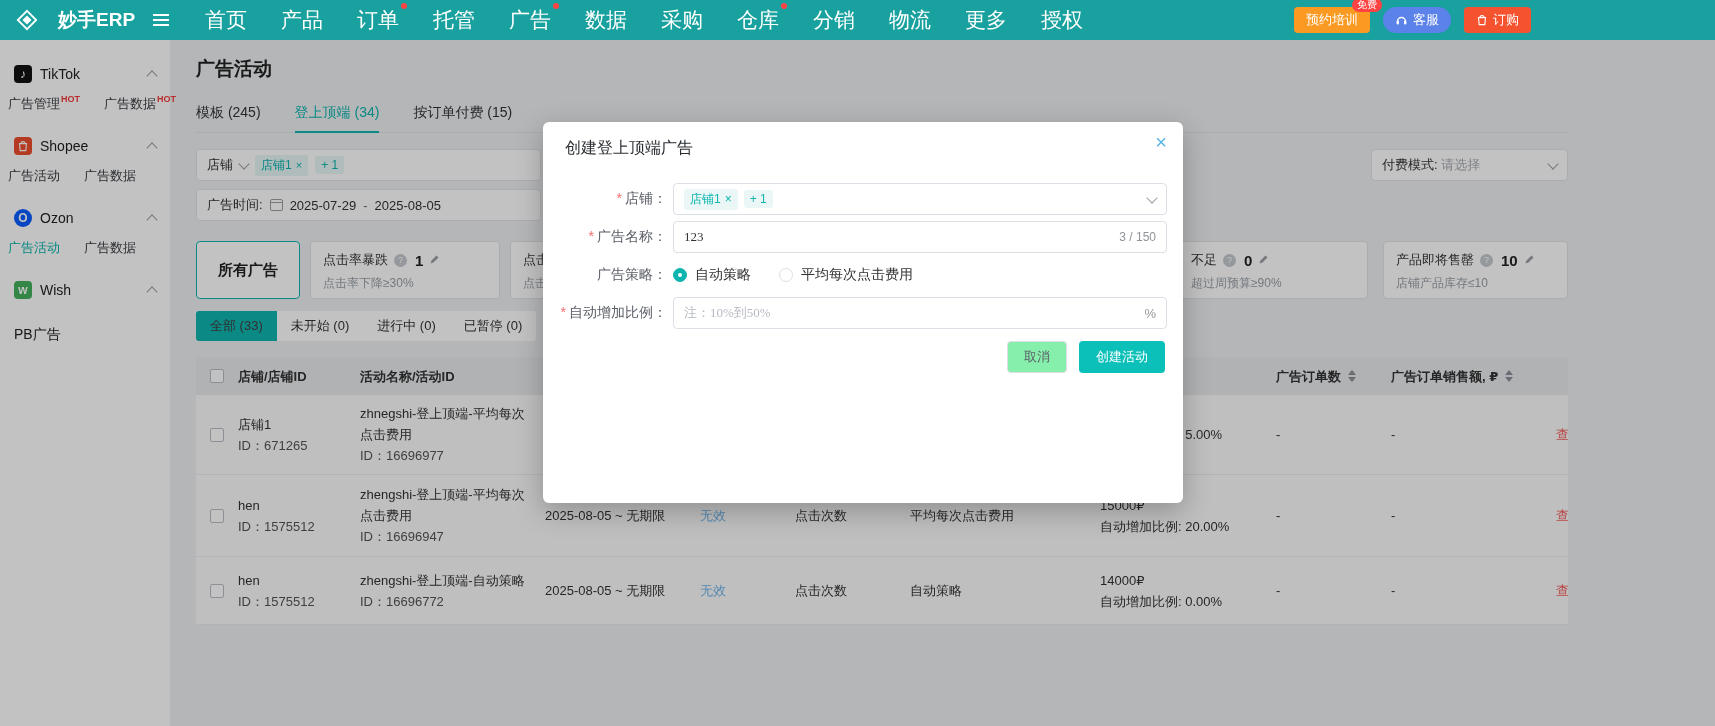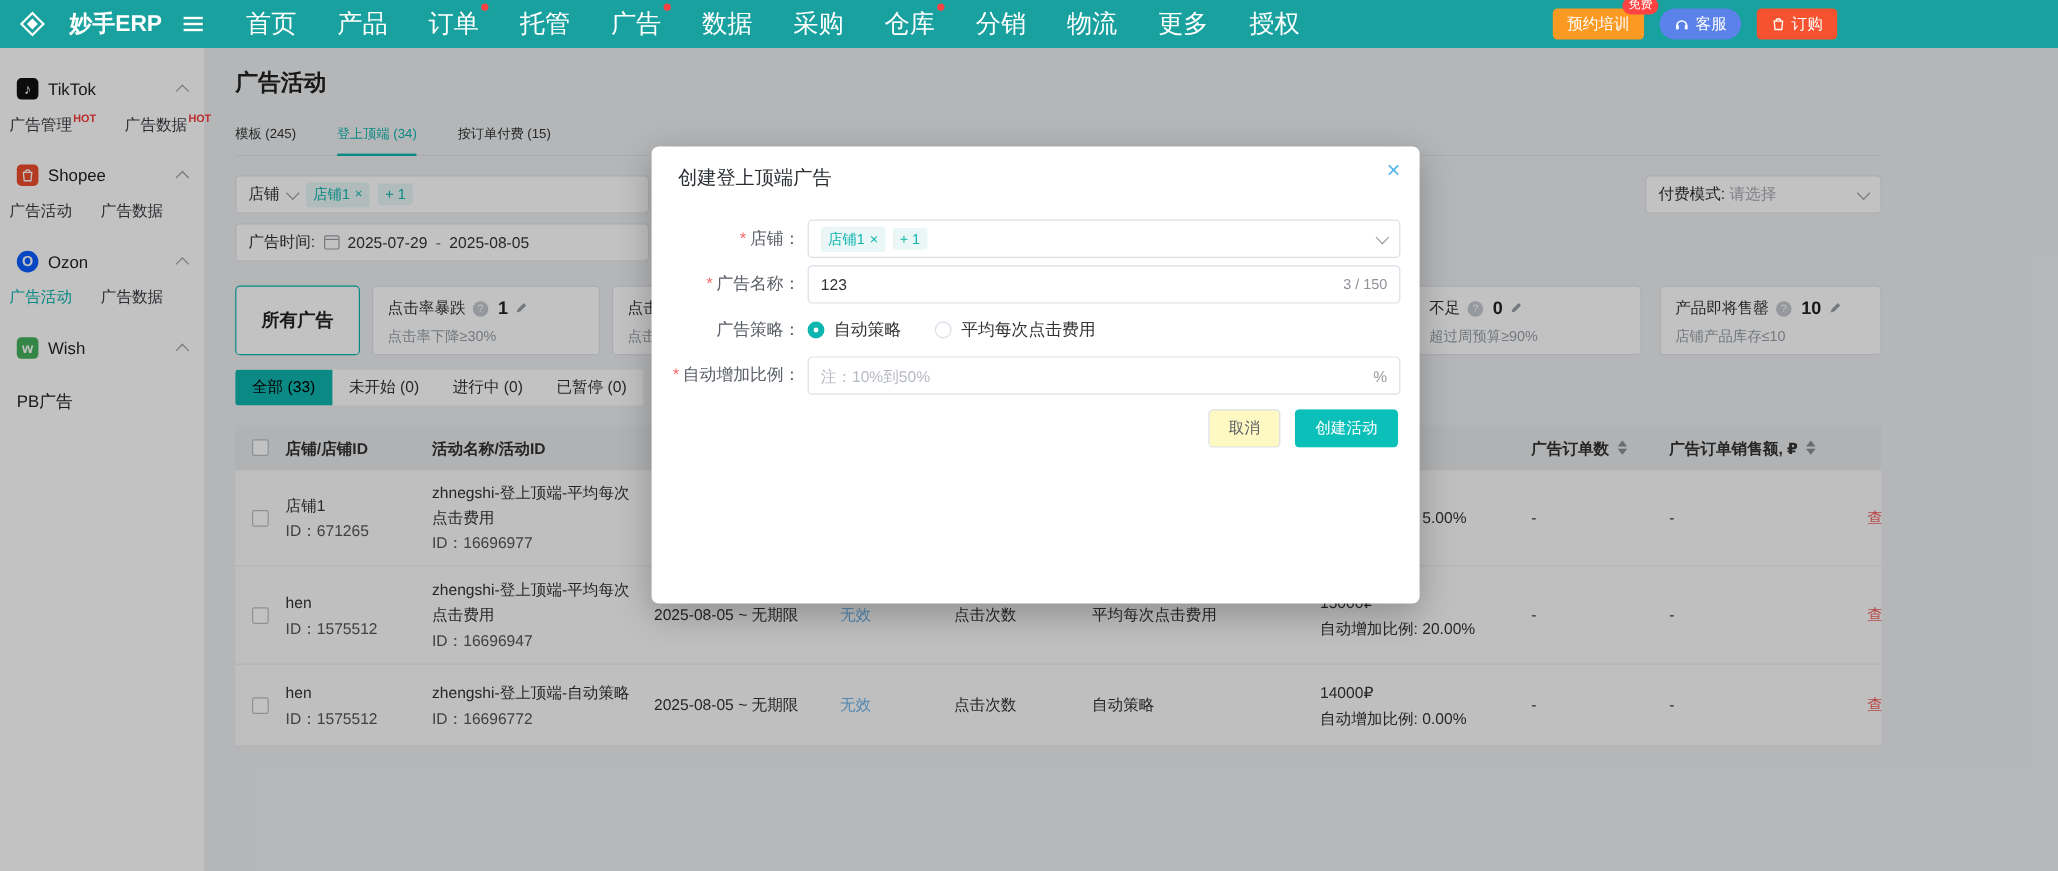--- a/index.html
+++ b/index.html
@@ -1,19 +1,19 @@
 <!DOCTYPE html>
 <html><head>
 <meta charset="utf-8">
 <style>
 *{box-sizing:border-box;margin:0;padding:0}
 html,body{width:1715px;height:726px}
 body{font-family:"Liberation Sans","DejaVu Sans",sans-serif;font-size:13px;color:#333;background:#eef0f2;position:relative;overflow:hidden}
 button{font-family:inherit;border:none;background:none;cursor:pointer}
-input{font-family:Liberation Sans, sans-serif}
+input{font-family:Liberation Serif, serif}
 
 
 .navbar{height:40px;background:#18a19e;display:flex;align-items:center;padding:0 16px;position:relative;z-index:5}
 .logo{display:flex;align-items:center;gap:20px;color:#fff;font-size:19px;font-weight:bold}
 .hamburger{width:16px;height:2px;background:#fff;box-shadow:0 -5px 0 #fff,0 5px 0 #fff;margin-left:18px}
 .nav{display:flex;gap:34px;margin-left:36px}
 .nav-item{color:#fff;font-size:21px;position:relative;cursor:pointer;white-space:nowrap}
 .nav-item .dot{position:absolute;top:-3px;right:-8px;width:6px;height:6px;border-radius:50%;background:#ff4343}
 .nav-actions{margin-left:auto;margin-right:168px;display:flex;align-items:center;gap:13px}
 .btn-training{position:relative;height:26px;padding:0 12px;border-radius:4px;background:#fa9a23;color:#fff;font-size:13px}
@@ -41,21 +41,21 @@
 .chev.down{transform:rotate(45deg);margin-bottom:3px}
 .side-items{display:flex;gap:24px;padding:2px 0 0 8px;height:26px;align-items:center}
 .side-item{font-size:13px;color:#3a3d42;cursor:pointer;position:relative;white-space:nowrap}
 .side-item.active{color:#0eb5af}
 .hot-badge{color:#f43b3b;font-size:9px;font-weight:bold;position:relative;top:-6px;margin-left:1px;font-style:normal}
 .side-bottom{padding:6px 14px;font-size:14px;color:#222;cursor:pointer}
 
 
 .page-title{font-size:19px;font-weight:bold;color:#222}
 .tabs{display:flex;gap:34px;margin-top:22px;border-bottom:1px solid #e2e4e8;width:1372px}
-.tab{padding-bottom:10px;font-size:11px;color:#333;position:relative;cursor:pointer}
+.tab{padding-bottom:10px;font-size:14px;color:#333;position:relative;cursor:pointer}
 .tab.active{color:#0eb5af}
 .tab.active::after{content:"";position:absolute;left:0;right:0;bottom:-1px;height:2px;background:#0eb5af}
 
 .filters-row{display:flex;margin-top:16px;width:1372px;align-items:center}
 .filters-row.second{margin-top:8px}
 .filter-box{height:32px;background:#fff;border:1px solid #e2e4e8;border-radius:4px;display:flex;align-items:center;padding:0 10px;gap:7px}
 .shop-filter{width:345px}
 .date-filter{width:345px}
 .pay-filter{width:197px;margin-left:auto;justify-content:space-between}
 .f-label{color:#333;font-size:13px;white-space:nowrap}
@@ -78,21 +78,21 @@
 .c-value{font-size:15px;font-weight:bold;color:#222;margin-left:2px}
 .c-sub{font-size:12px;color:#98a0a8;margin-top:6px;white-space:nowrap}
 
 .actions-row{display:flex;margin-top:14px;width:1372px;align-items:center;gap:10px}
 .btn-create{background:#0eb5af;color:#fff;height:28px;padding:0 14px;border-radius:4px;font-size:13px}
 .btn-light{background:#d9e9e7;border:1px solid #c2dbd8;color:#333;height:28px;padding:0 14px;border-radius:4px;font-size:13px}
 .sync{margin-left:auto;font-size:13px;color:#333;white-space:nowrap;overflow:hidden;max-width:150px}
 
 .status-tabs{display:flex;margin-top:12px;background:#fff;width:fit-content;border-radius:3px;overflow:hidden}
 .stab{height:30px;line-height:30px;padding:0 14px;font-size:13px;color:#333;cursor:pointer;white-space:nowrap}
-.stab.active{background:#0eb5af;color:#000000}
+.stab.active{background:#0eb5af;color:#404040}
 
 
 .table{margin-top:16px;width:1372px;overflow:hidden}
 .thead,.trow{display:grid;grid-template-columns:42px 122px 185px 155px 95px 115px 190px 141px 140px 175px 60px;align-items:center}
 .thead{background:#e8eaed;height:38px;font-weight:bold;color:#4e5155}
 .trow{background:#fbfbfb;border-bottom:1px solid #ececee}
 .r1{height:80px}.r2{height:82px}.r3{height:68px}
 .td{font-size:13px;color:#333;line-height:21px;padding-right:8px}
 .td .sub{color:#555}
 .th{display:flex;align-items:center;gap:4px;white-space:nowrap}
@@ -130,21 +130,21 @@
 .rdot{width:14px;height:14px;border-radius:50%;border:1px solid #dcdfe6;background:#fff;flex:0 0 14px}
 .rdot.sel{background:#0eb5af;border-color:#0eb5af;position:relative}
 .rdot.sel::after{content:"";position:absolute;width:4px;height:4px;background:#fff;border-radius:50%;left:4px;top:4px}
 .rlabel{font-size:14px;color:#333;white-space:nowrap}
 .cbx{width:15px;height:15px;background:#0eb5af;border-radius:3px;position:relative;flex:0 0 15px;cursor:pointer}
 .cbx::after{content:"";position:absolute;left:5px;top:2px;width:4px;height:8px;border:solid #fff;border-width:0 2px 2px 0;transform:rotate(45deg)}
 .cbx-label{font-size:14px;color:#333;margin-left:8px}
 .result-val{font-size:14px;color:#333}
 .modal-foot{display:flex;justify-content:flex-end;gap:12px;padding:6px 18px 0}
 .btn{height:32px;border-radius:4px;font-size:13px;padding:0 16px;border:1px solid transparent}
-.btn.plain{background:#fef9c3;border-color:#dcdfe6;color:#5a5e66}
+.btn.plain{background:#86efac;border-color:#dcdfe6;color:#5a5e66}
 .btn.primary{background:#0cc0ba;color:#fff}
 </style>
 </head>
 <body>
 
 <header class="navbar">
   <div class="logo">
     <svg width="22" height="22" viewBox="0 0 24 24">
         <path d="M12 2 L22 12 12 22 2 12 Z" fill="none" stroke="#fff" stroke-width="2"></path>
         <path d="M12 7 L17 12 12 17 7 12 Z" fill="#fff"></path>

